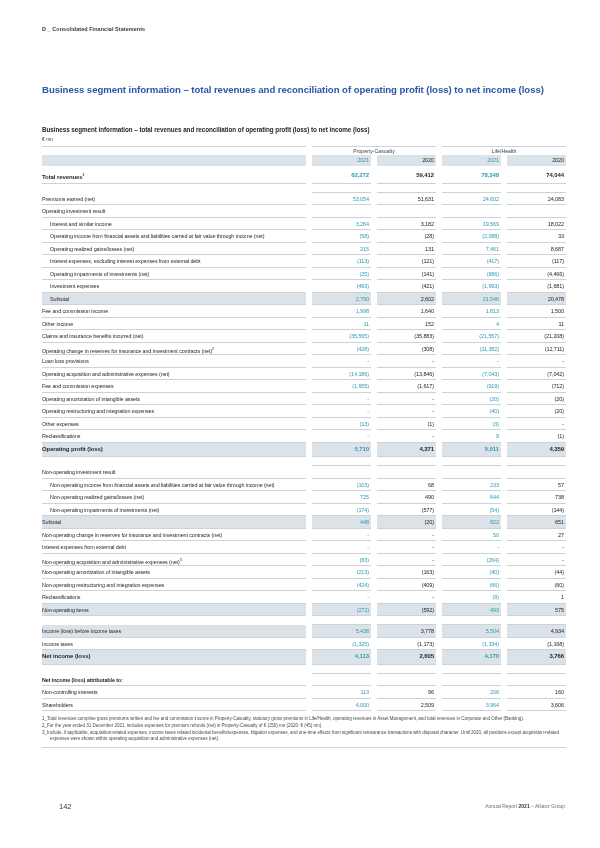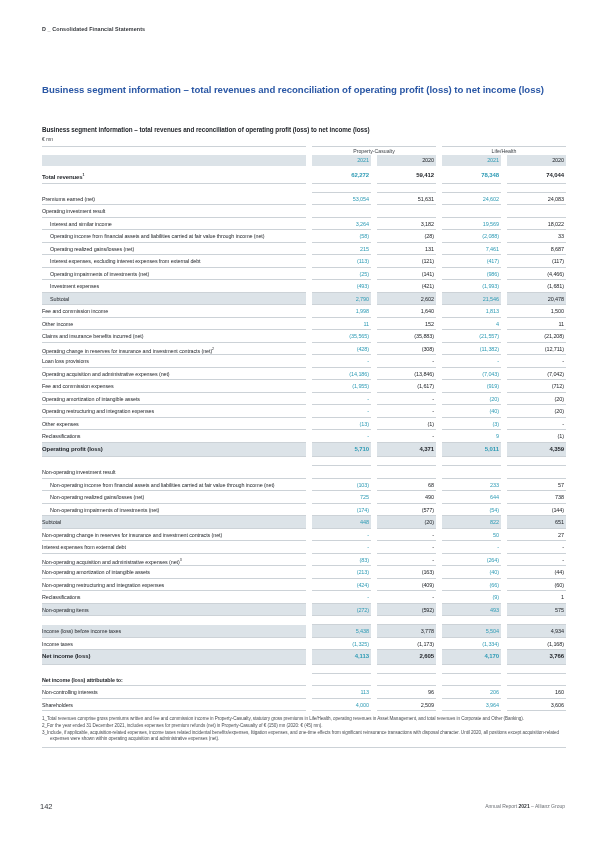--- a/index.html
+++ b/index.html
@@ -31,21 +31,21 @@
   .bold{font-weight:bold;}
   .row-lg .cell{height:13.5px;line-height:13.5px;font-size:6px;}
   .row-lg .lbl{font-size:6px;}
   .spacer-row .cell{height:8px;}
   .spacer-row .lbl{border-bottom:none;}
   sup{font-size:3.6px;vertical-align:super;letter-spacing:0;}
   .footnotes{margin-top:5px;width:524px;}
   .footnote{font-size:4.6px;line-height:6.8px;color:#4a4d52;padding-left:8px;text-indent:-8px;
             letter-spacing:-0.05px;}
   .footnote-rule{border-top:1px solid #ccd2d7;margin-top:4px;width:524px;}
-  .page-number{position:absolute;left:40px;bottom:25px;font-size:7.5px;color:#33363b;}
+  .page-number{position:absolute;left:59px;bottom:25px;font-size:7.5px;color:#33363b;}
   .footer-right{position:absolute;right:35px;bottom:27px;font-size:5px;color:#6a6e73;}
   .footer-right .fr-bold{font-weight:bold;color:#33363b;}
 </style>
 </head>
 <body>
 
 <div class="page">
 
   <div class="doc-header">D _ Consolidated Financial Statements</div>
 

